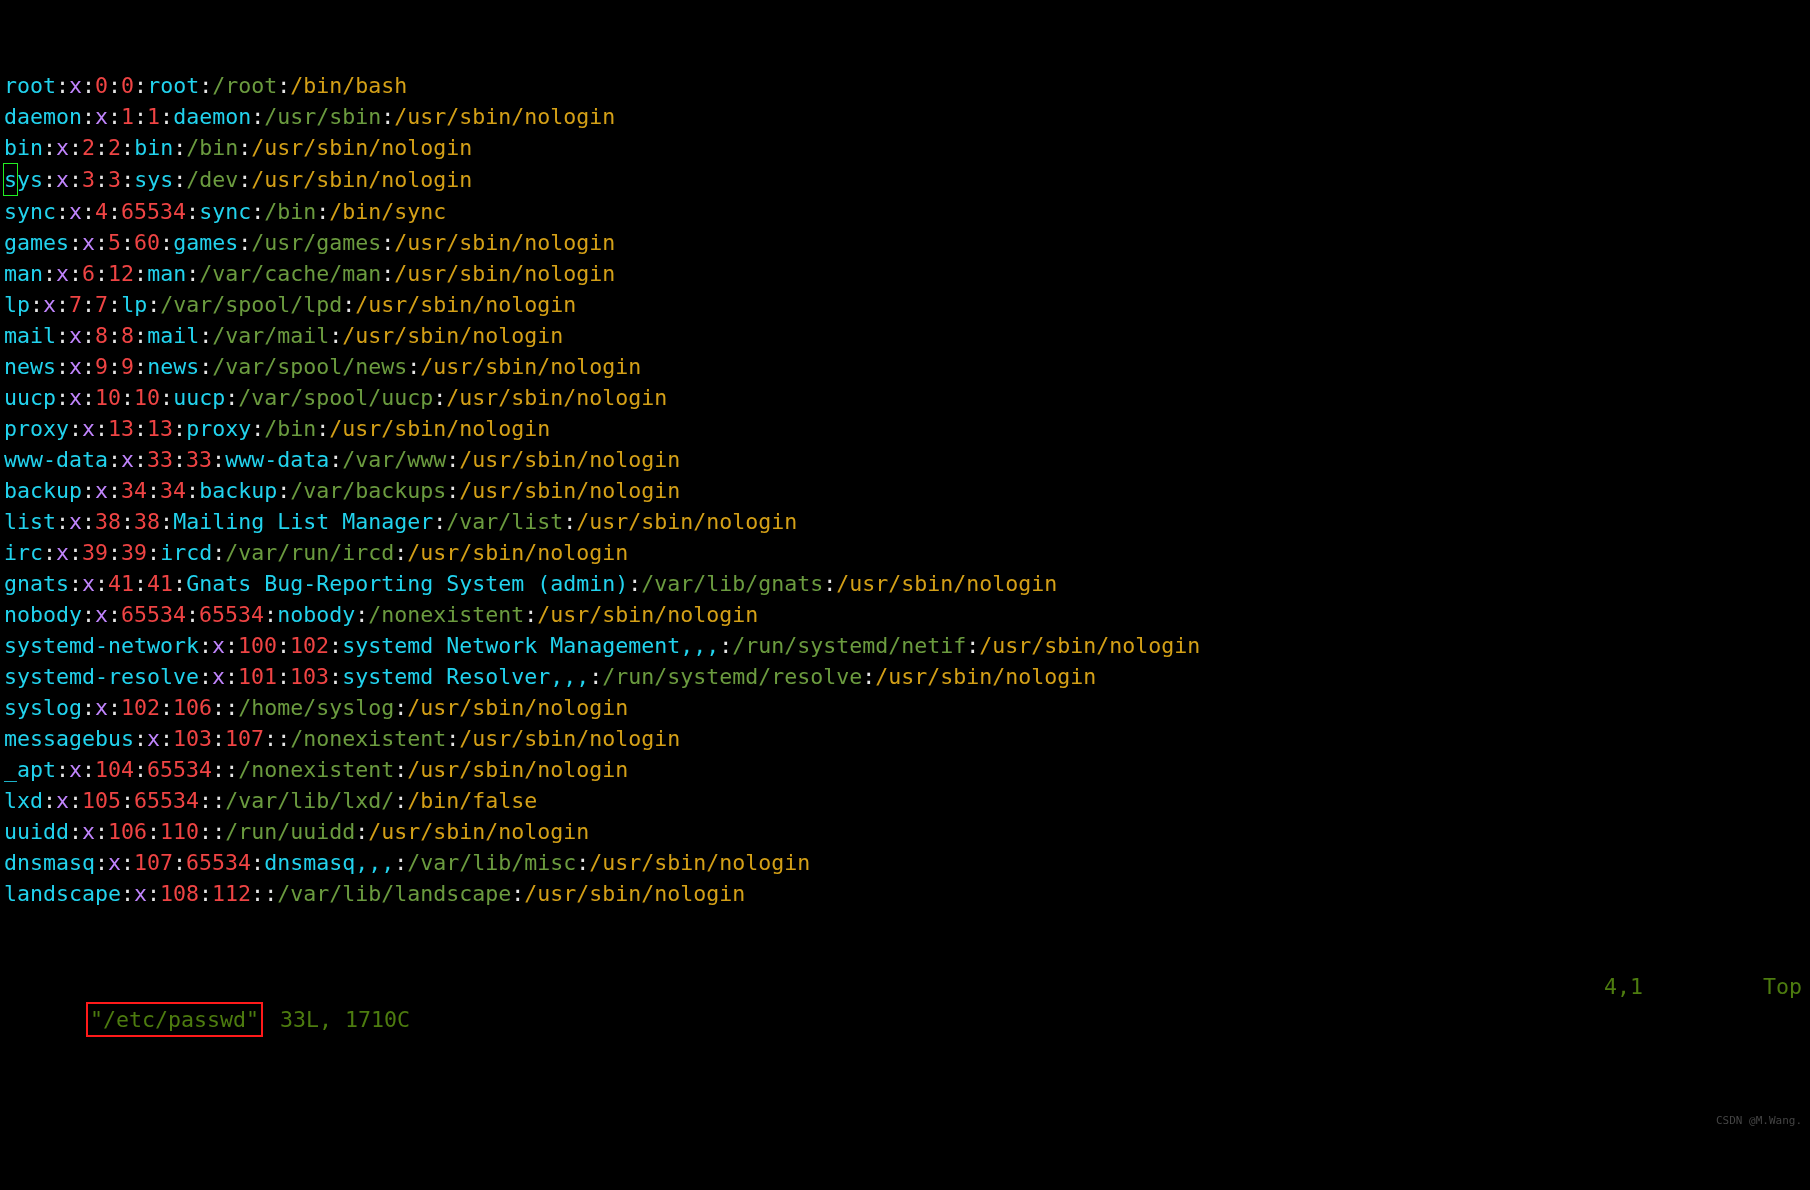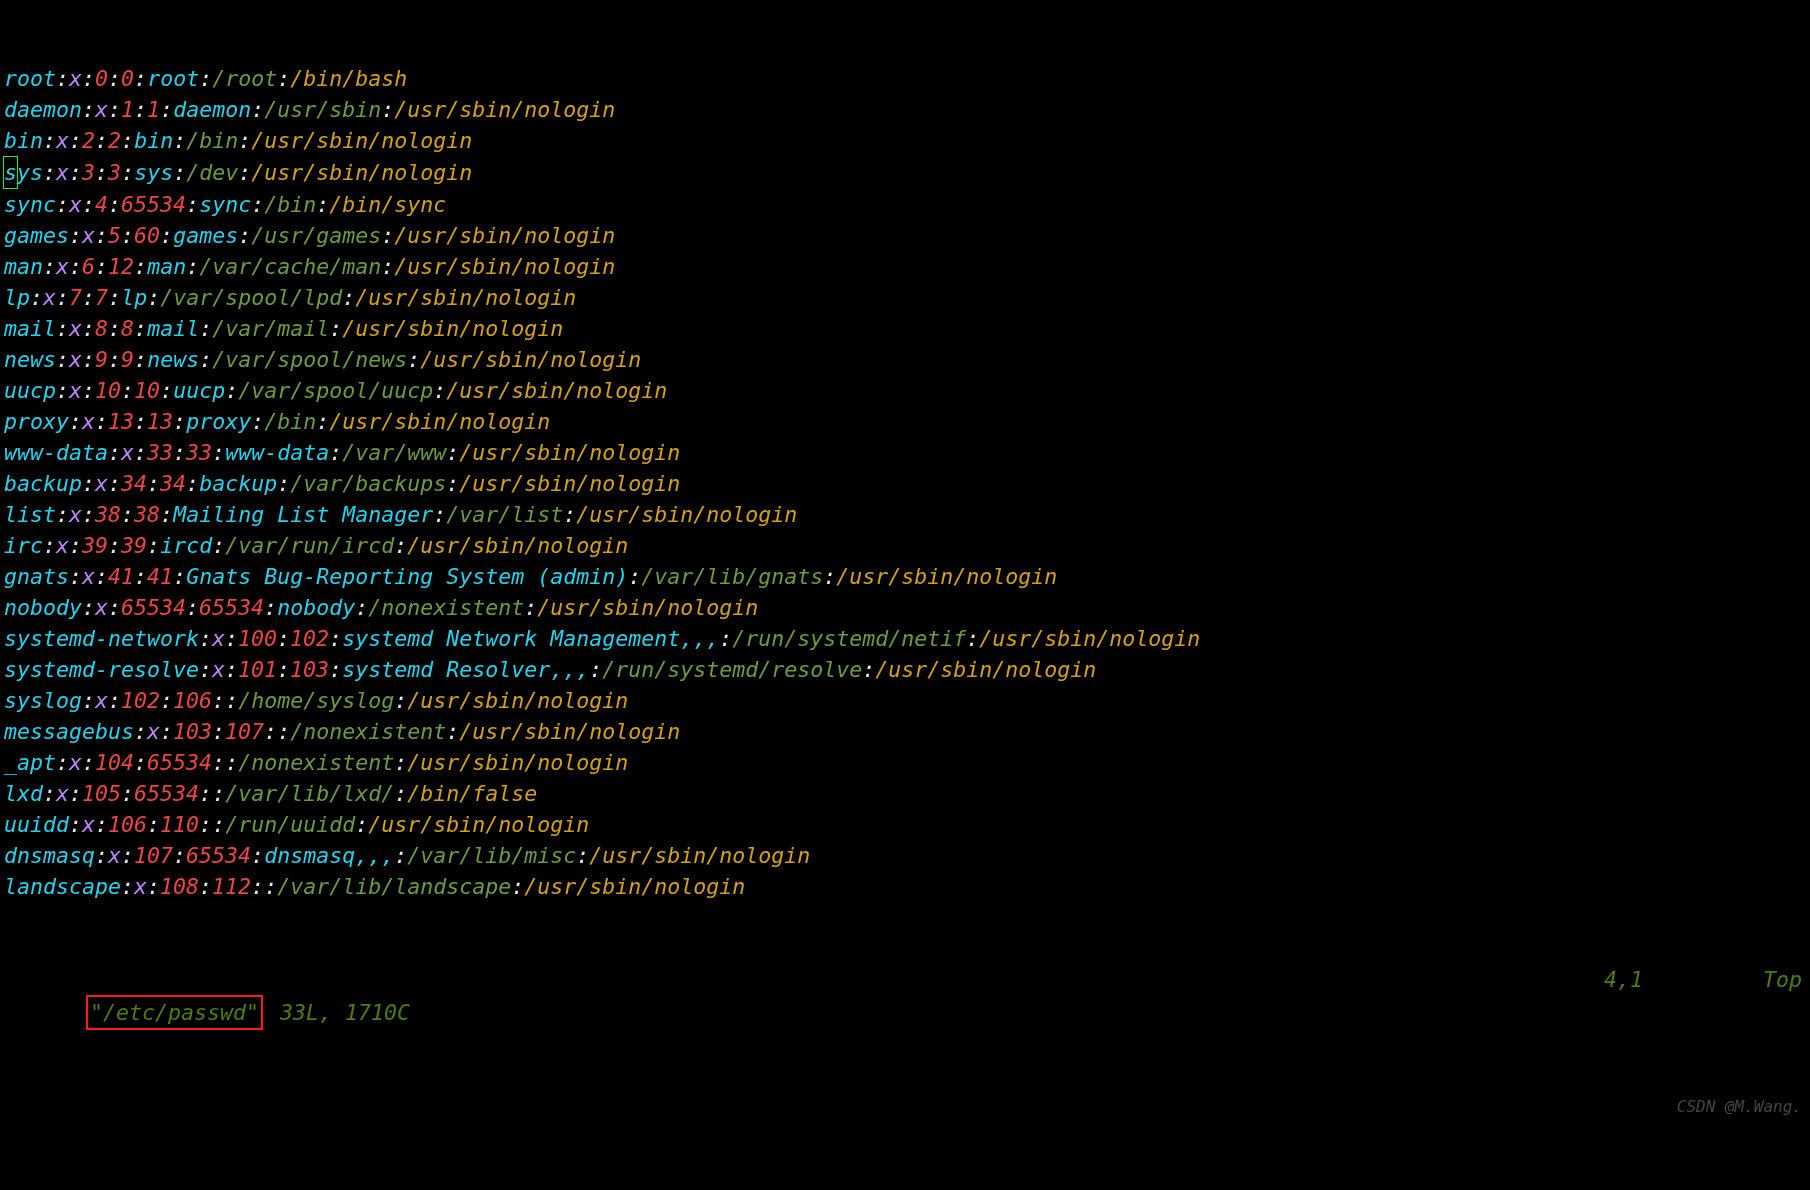--- a/index.html
+++ b/index.html
@@ -1,30 +1,30 @@
 <!DOCTYPE html>
 <html><head>
 <meta charset="utf-8">
 <style>
   html,body{margin:0;padding:0;background:#000;color:#bbb;height:100%;width:100%;}
   body{font-family:"DejaVu Sans Mono","Courier New",monospace;font-size:21.6px;line-height:31px;letter-spacing:0px;}
-  #term{padding:1px 4px;white-space:pre;position:relative;font-style:italic;}
+  #term{padding:8px 4px;white-space:pre;position:relative;}
   .line{white-space:pre;}
   .cy{color:#22d3ee;}    
   .mg{color:#c084fc;}    
   .rd{color:#ef4444;}    
   .gn{color:#6b9b3f;}    
   .yl{color:#d4a017;}    
   .w {color:#4d7c0f;}    
   .colon{color:#e5e5e5;}
   .cursor{display:inline-block;border:1px solid #22ee22;padding:0 0px;margin-left:-1px;margin-right:-1px;color:#22d3ee;}
   #status{display:flex;justify-content:space-between;align-items:baseline;padding:0 4px;}
   #status .mid{flex:1;}
   .box{display:inline-block;border:2px solid #ff1a1a;padding:0 2px;margin-right:4px;}
-  .watermark{position:absolute;right:8px;bottom:2px;font-size:16px;color:#444;}
+  .watermark{position:absolute;right:8px;bottom:2px;font-size:11px;color:#444;}
 </style>
 </head>
 <body>
 
 <div id="term">
   <div id="lines"><div class="line"><span class="cy">root</span><span class="colon">:</span><span class="mg">x</span><span class="colon">:</span><span class="rd">0</span><span class="colon">:</span><span class="rd">0</span><span class="colon">:</span><span class="cy">root</span><span class="colon">:</span><span class="gn">/root</span><span class="colon">:</span><span class="yl">/bin/bash</span></div><div class="line"><span class="cy">daemon</span><span class="colon">:</span><span class="mg">x</span><span class="colon">:</span><span class="rd">1</span><span class="colon">:</span><span class="rd">1</span><span class="colon">:</span><span class="cy">daemon</span><span class="colon">:</span><span class="gn">/usr/sbin</span><span class="colon">:</span><span class="yl">/usr/sbin/nologin</span></div><div class="line"><span class="cy">bin</span><span class="colon">:</span><span class="mg">x</span><span class="colon">:</span><span class="rd">2</span><span class="colon">:</span><span class="rd">2</span><span class="colon">:</span><span class="cy">bin</span><span class="colon">:</span><span class="gn">/bin</span><span class="colon">:</span><span class="yl">/usr/sbin/nologin</span></div><div class="line"><span class="cursor">s</span><span class="cy">ys</span><span class="colon">:</span><span class="mg">x</span><span class="colon">:</span><span class="rd">3</span><span class="colon">:</span><span class="rd">3</span><span class="colon">:</span><span class="cy">sys</span><span class="colon">:</span><span class="gn">/dev</span><span class="colon">:</span><span class="yl">/usr/sbin/nologin</span></div><div class="line"><span class="cy">sync</span><span class="colon">:</span><span class="mg">x</span><span class="colon">:</span><span class="rd">4</span><span class="colon">:</span><span class="rd">65534</span><span class="colon">:</span><span class="cy">sync</span><span class="colon">:</span><span class="gn">/bin</span><span class="colon">:</span><span class="yl">/bin/sync</span></div><div class="line"><span class="cy">games</span><span class="colon">:</span><span class="mg">x</span><span class="colon">:</span><span class="rd">5</span><span class="colon">:</span><span class="rd">60</span><span class="colon">:</span><span class="cy">games</span><span class="colon">:</span><span class="gn">/usr/games</span><span class="colon">:</span><span class="yl">/usr/sbin/nologin</span></div><div class="line"><span class="cy">man</span><span class="colon">:</span><span class="mg">x</span><span class="colon">:</span><span class="rd">6</span><span class="colon">:</span><span class="rd">12</span><span class="colon">:</span><span class="cy">man</span><span class="colon">:</span><span class="gn">/var/cache/man</span><span class="colon">:</span><span class="yl">/usr/sbin/nologin</span></div><div class="line"><span class="cy">lp</span><span class="colon">:</span><span class="mg">x</span><span class="colon">:</span><span class="rd">7</span><span class="colon">:</span><span class="rd">7</span><span class="colon">:</span><span class="cy">lp</span><span class="colon">:</span><span class="gn">/var/spool/lpd</span><span class="colon">:</span><span class="yl">/usr/sbin/nologin</span></div><div class="line"><span class="cy">mail</span><span class="colon">:</span><span class="mg">x</span><span class="colon">:</span><span class="rd">8</span><span class="colon">:</span><span class="rd">8</span><span class="colon">:</span><span class="cy">mail</span><span class="colon">:</span><span class="gn">/var/mail</span><span class="colon">:</span><span class="yl">/usr/sbin/nologin</span></div><div class="line"><span class="cy">news</span><span class="colon">:</span><span class="mg">x</span><span class="colon">:</span><span class="rd">9</span><span class="colon">:</span><span class="rd">9</span><span class="colon">:</span><span class="cy">news</span><span class="colon">:</span><span class="gn">/var/spool/news</span><span class="colon">:</span><span class="yl">/usr/sbin/nologin</span></div><div class="line"><span class="cy">uucp</span><span class="colon">:</span><span class="mg">x</span><span class="colon">:</span><span class="rd">10</span><span class="colon">:</span><span class="rd">10</span><span class="colon">:</span><span class="cy">uucp</span><span class="colon">:</span><span class="gn">/var/spool/uucp</span><span class="colon">:</span><span class="yl">/usr/sbin/nologin</span></div><div class="line"><span class="cy">proxy</span><span class="colon">:</span><span class="mg">x</span><span class="colon">:</span><span class="rd">13</span><span class="colon">:</span><span class="rd">13</span><span class="colon">:</span><span class="cy">proxy</span><span class="colon">:</span><span class="gn">/bin</span><span class="colon">:</span><span class="yl">/usr/sbin/nologin</span></div><div class="line"><span class="cy">www-data</span><span class="colon">:</span><span class="mg">x</span><span class="colon">:</span><span class="rd">33</span><span class="colon">:</span><span class="rd">33</span><span class="colon">:</span><span class="cy">www-data</span><span class="colon">:</span><span class="gn">/var/www</span><span class="colon">:</span><span class="yl">/usr/sbin/nologin</span></div><div class="line"><span class="cy">backup</span><span class="colon">:</span><span class="mg">x</span><span class="colon">:</span><span class="rd">34</span><span class="colon">:</span><span class="rd">34</span><span class="colon">:</span><span class="cy">backup</span><span class="colon">:</span><span class="gn">/var/backups</span><span class="colon">:</span><span class="yl">/usr/sbin/nologin</span></div><div class="line"><span class="cy">list</span><span class="colon">:</span><span class="mg">x</span><span class="colon">:</span><span class="rd">38</span><span class="colon">:</span><span class="rd">38</span><span class="colon">:</span><span class="cy">Mailing List Manager</span><span class="colon">:</span><span class="gn">/var/list</span><span class="colon">:</span><span class="yl">/usr/sbin/nologin</span></div><div class="line"><span class="cy">irc</span><span class="colon">:</span><span class="mg">x</span><span class="colon">:</span><span class="rd">39</span><span class="colon">:</span><span class="rd">39</span><span class="colon">:</span><span class="cy">ircd</span><span class="colon">:</span><span class="gn">/var/run/ircd</span><span class="colon">:</span><span class="yl">/usr/sbin/nologin</span></div><div class="line"><span class="cy">gnats</span><span class="colon">:</span><span class="mg">x</span><span class="colon">:</span><span class="rd">41</span><span class="colon">:</span><span class="rd">41</span><span class="colon">:</span><span class="cy">Gnats Bug-Reporting System (admin)</span><span class="colon">:</span><span class="gn">/var/lib/gnats</span><span class="colon">:</span><span class="yl">/usr/sbin/nologin</span></div><div class="line"><span class="cy">nobody</span><span class="colon">:</span><span class="mg">x</span><span class="colon">:</span><span class="rd">65534</span><span class="colon">:</span><span class="rd">65534</span><span class="colon">:</span><span class="cy">nobody</span><span class="colon">:</span><span class="gn">/nonexistent</span><span class="colon">:</span><span class="yl">/usr/sbin/nologin</span></div><div class="line"><span class="cy">systemd-network</span><span class="colon">:</span><span class="mg">x</span><span class="colon">:</span><span class="rd">100</span><span class="colon">:</span><span class="rd">102</span><span class="colon">:</span><span class="cy">systemd Network Management,,,</span><span class="colon">:</span><span class="gn">/run/systemd/netif</span><span class="colon">:</span><span class="yl">/usr/sbin/nologin</span></div><div class="line"><span class="cy">systemd-resolve</span><span class="colon">:</span><span class="mg">x</span><span class="colon">:</span><span class="rd">101</span><span class="colon">:</span><span class="rd">103</span><span class="colon">:</span><span class="cy">systemd Resolver,,,</span><span class="colon">:</span><span class="gn">/run/systemd/resolve</span><span class="colon">:</span><span class="yl">/usr/sbin/nologin</span></div><div class="line"><span class="cy">syslog</span><span class="colon">:</span><span class="mg">x</span><span class="colon">:</span><span class="rd">102</span><span class="colon">:</span><span class="rd">106</span><span class="colon">:</span><span class="cy"></span><span class="colon">:</span><span class="gn">/home/syslog</span><span class="colon">:</span><span class="yl">/usr/sbin/nologin</span></div><div class="line"><span class="cy">messagebus</span><span class="colon">:</span><span class="mg">x</span><span class="colon">:</span><span class="rd">103</span><span class="colon">:</span><span class="rd">107</span><span class="colon">:</span><span class="cy"></span><span class="colon">:</span><span class="gn">/nonexistent</span><span class="colon">:</span><span class="yl">/usr/sbin/nologin</span></div><div class="line"><span class="cy">_apt</span><span class="colon">:</span><span class="mg">x</span><span class="colon">:</span><span class="rd">104</span><span class="colon">:</span><span class="rd">65534</span><span class="colon">:</span><span class="cy"></span><span class="colon">:</span><span class="gn">/nonexistent</span><span class="colon">:</span><span class="yl">/usr/sbin/nologin</span></div><div class="line"><span class="cy">lxd</span><span class="colon">:</span><span class="mg">x</span><span class="colon">:</span><span class="rd">105</span><span class="colon">:</span><span class="rd">65534</span><span class="colon">:</span><span class="cy"></span><span class="colon">:</span><span class="gn">/var/lib/lxd/</span><span class="colon">:</span><span class="yl">/bin/false</span></div><div class="line"><span class="cy">uuidd</span><span class="colon">:</span><span class="mg">x</span><span class="colon">:</span><span class="rd">106</span><span class="colon">:</span><span class="rd">110</span><span class="colon">:</span><span class="cy"></span><span class="colon">:</span><span class="gn">/run/uuidd</span><span class="colon">:</span><span class="yl">/usr/sbin/nologin</span></div><div class="line"><span class="cy">dnsmasq</span><span class="colon">:</span><span class="mg">x</span><span class="colon">:</span><span class="rd">107</span><span class="colon">:</span><span class="rd">65534</span><span class="colon">:</span><span class="cy">dnsmasq,,,</span><span class="colon">:</span><span class="gn">/var/lib/misc</span><span class="colon">:</span><span class="yl">/usr/sbin/nologin</span></div><div class="line"><span class="cy">landscape</span><span class="colon">:</span><span class="mg">x</span><span class="colon">:</span><span class="rd">108</span><span class="colon">:</span><span class="rd">112</span><span class="colon">:</span><span class="cy"></span><span class="colon">:</span><span class="gn">/var/lib/landscape</span><span class="colon">:</span><span class="yl">/usr/sbin/nologin</span></div></div>
   <div id="status">
     <span>
       <span class="box w">"/etc/passwd"</span><span class="w"> 33L, 1710C</span>
     </span>

